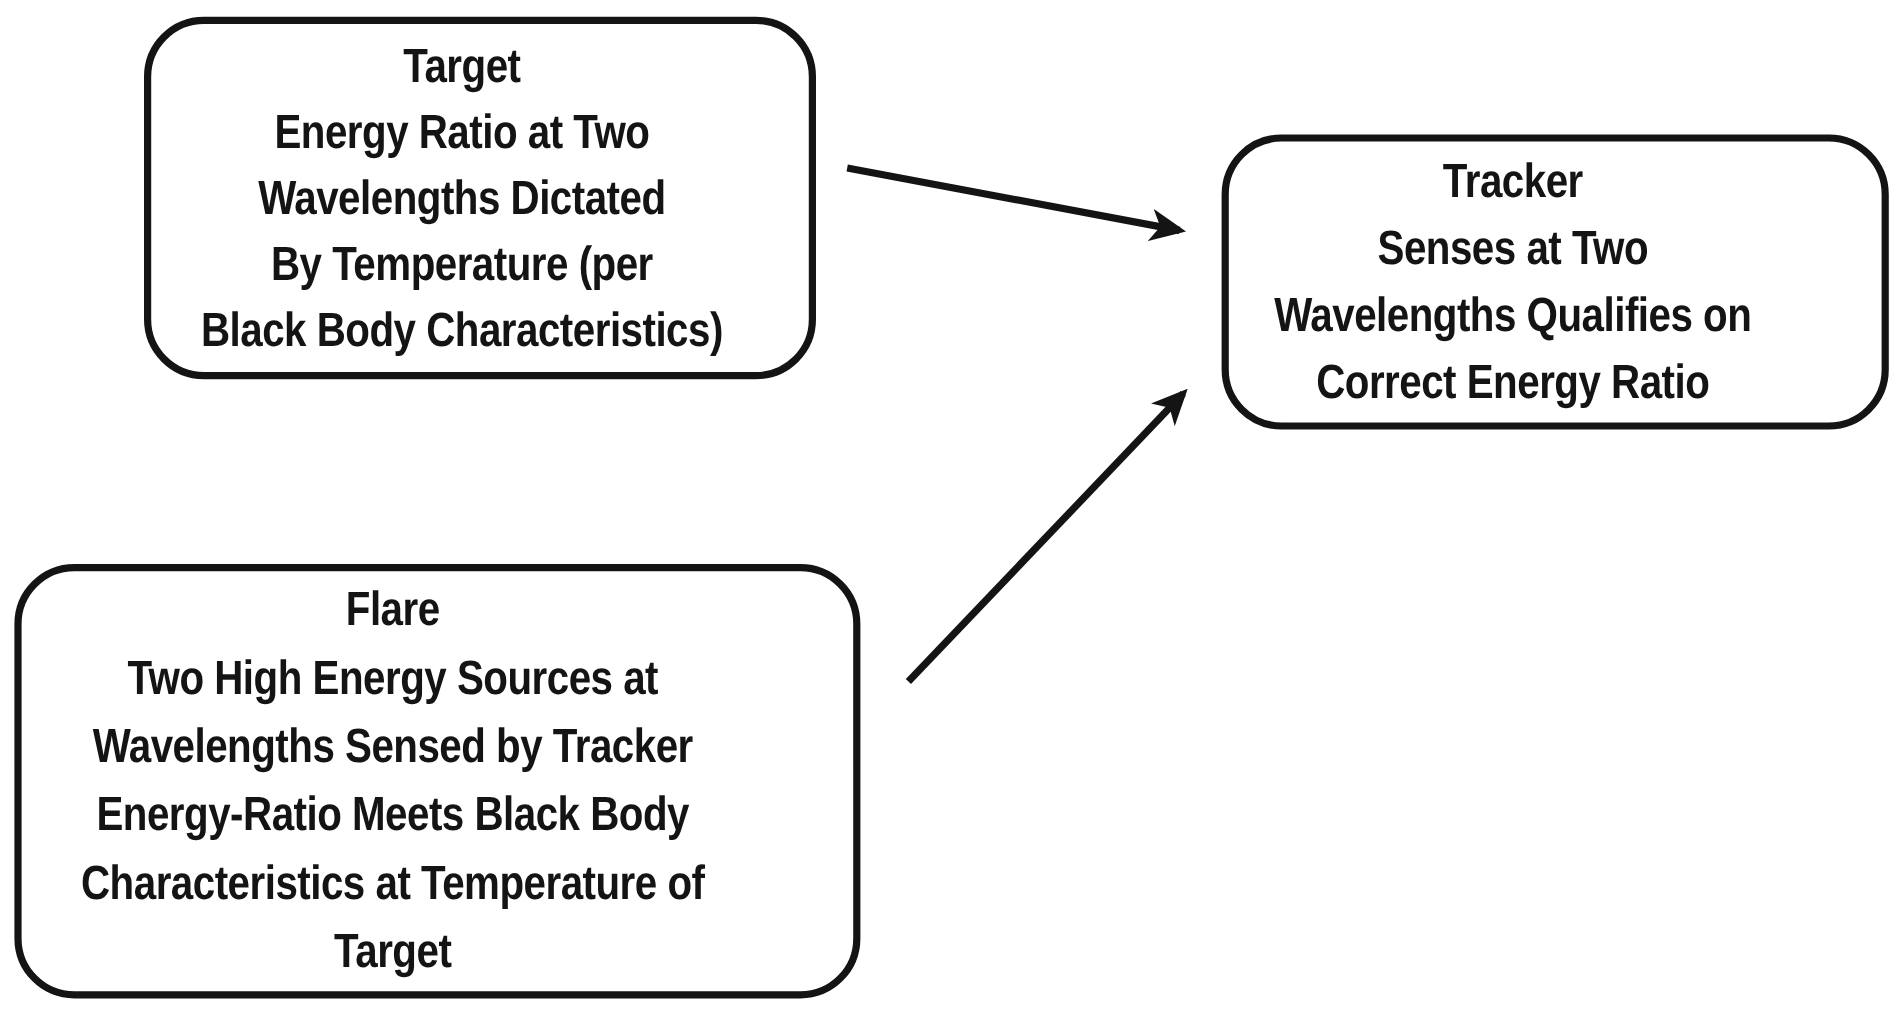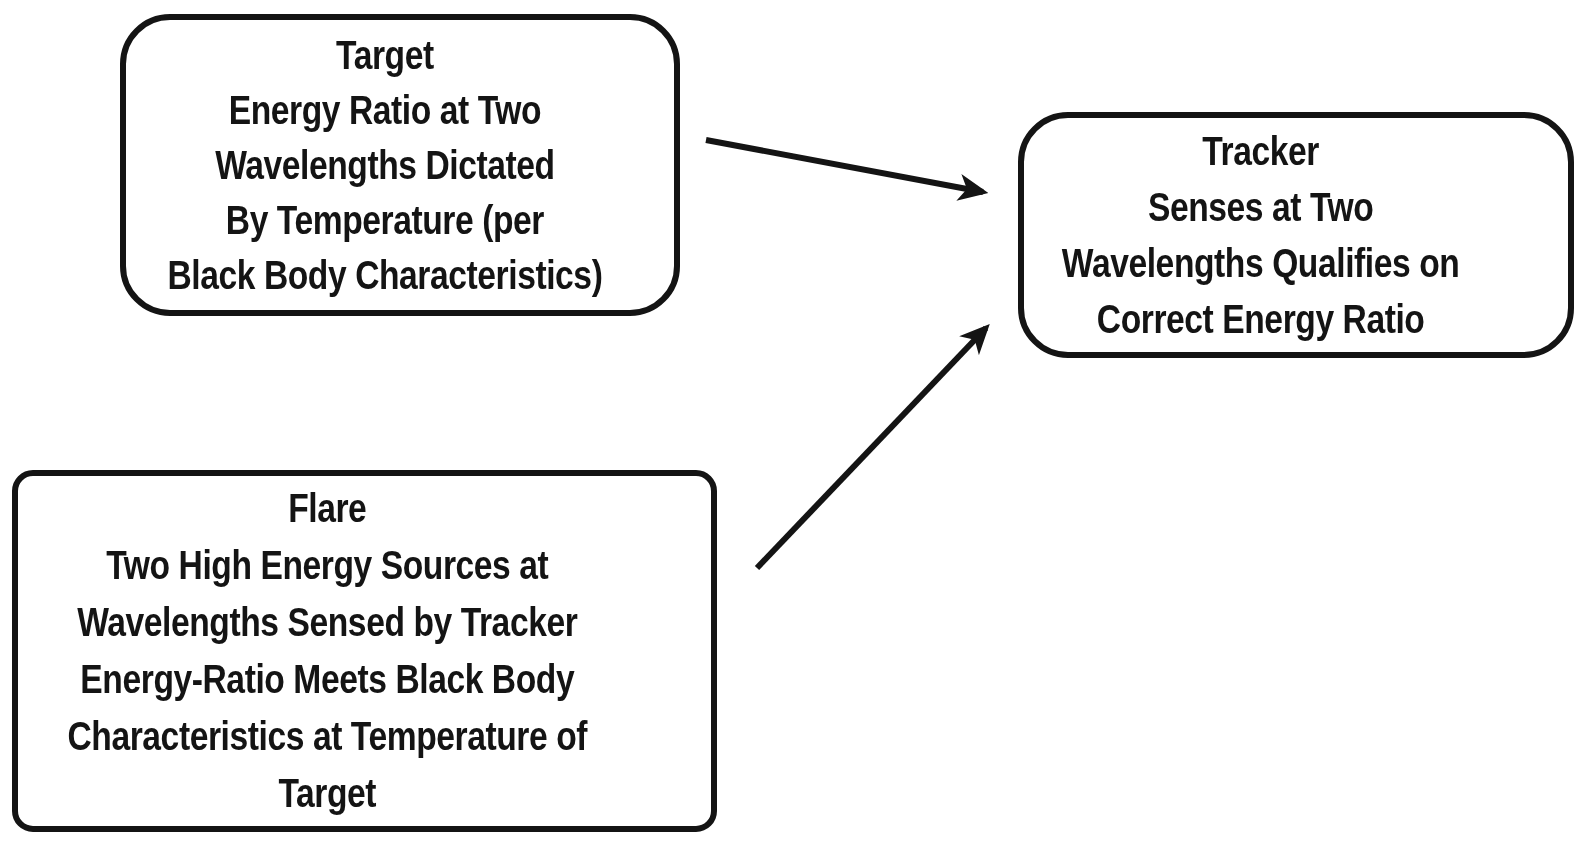--- a/index.html
+++ b/index.html
@@ -42,21 +42,20 @@
     left: 1018px;
     top: 112px;
     width: 556px;
     height: 246px;
   }
   .node-flare {
     left: 12px;
     top: 470px;
     width: 705px;
     height: 362px;
-    border-radius: 21px;
   }
   .node-text {
     transform: scaleX(0.84);
     transform-origin: 50% 50%;
     text-align: center;
     font-weight: 700;
     color: #141414;
     letter-spacing: -0.5px;
   }
   .line {

